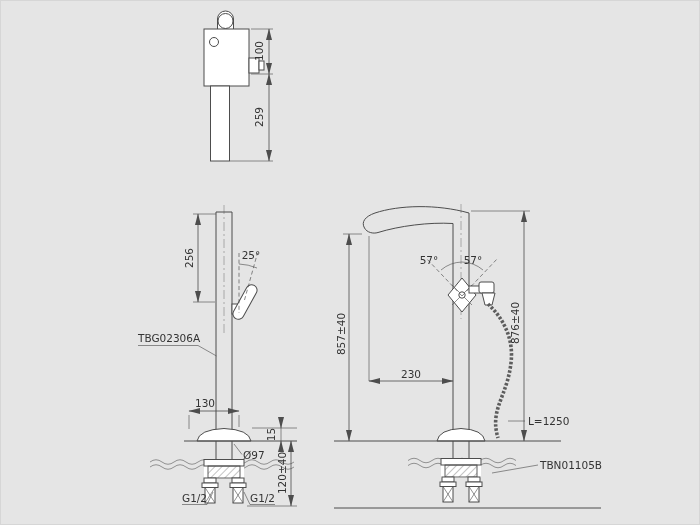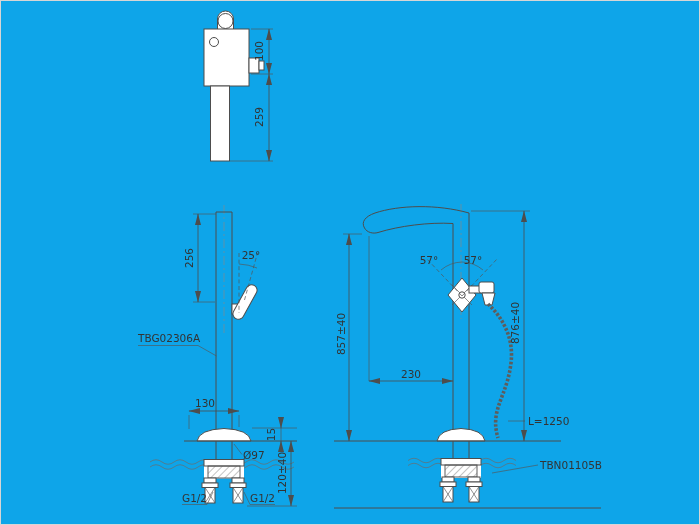--- a/index.html
+++ b/index.html
@@ -1,18 +1,18 @@
 <!DOCTYPE html>
 <html><head>
 <meta charset="utf-8">
 <style>
   html,body{margin:0;padding:0;background:#ffffff;}
   .sheet{
     width:700px;height:525px;box-sizing:border-box;position:relative;
-    background:#0ea5e9;border:1px solid #d6d6d6;
+    background:#e5e5e5;border:1px solid #d6d6d6;
     font-family:"DejaVu Sans","Liberation Sans",sans-serif;
   }
   svg{position:absolute;left:0;top:0;}
   svg text{
     font-family:"DejaVu Sans","Liberation Sans",sans-serif;
     font-size:10.5px;fill:#333333;
   }
   .ln{stroke:#4d4d4d;stroke-width:1;fill:none;}
   .fw{fill:#ffffff;}
   .dm{stroke:#4d4d4d;stroke-width:0.8;fill:none;}

